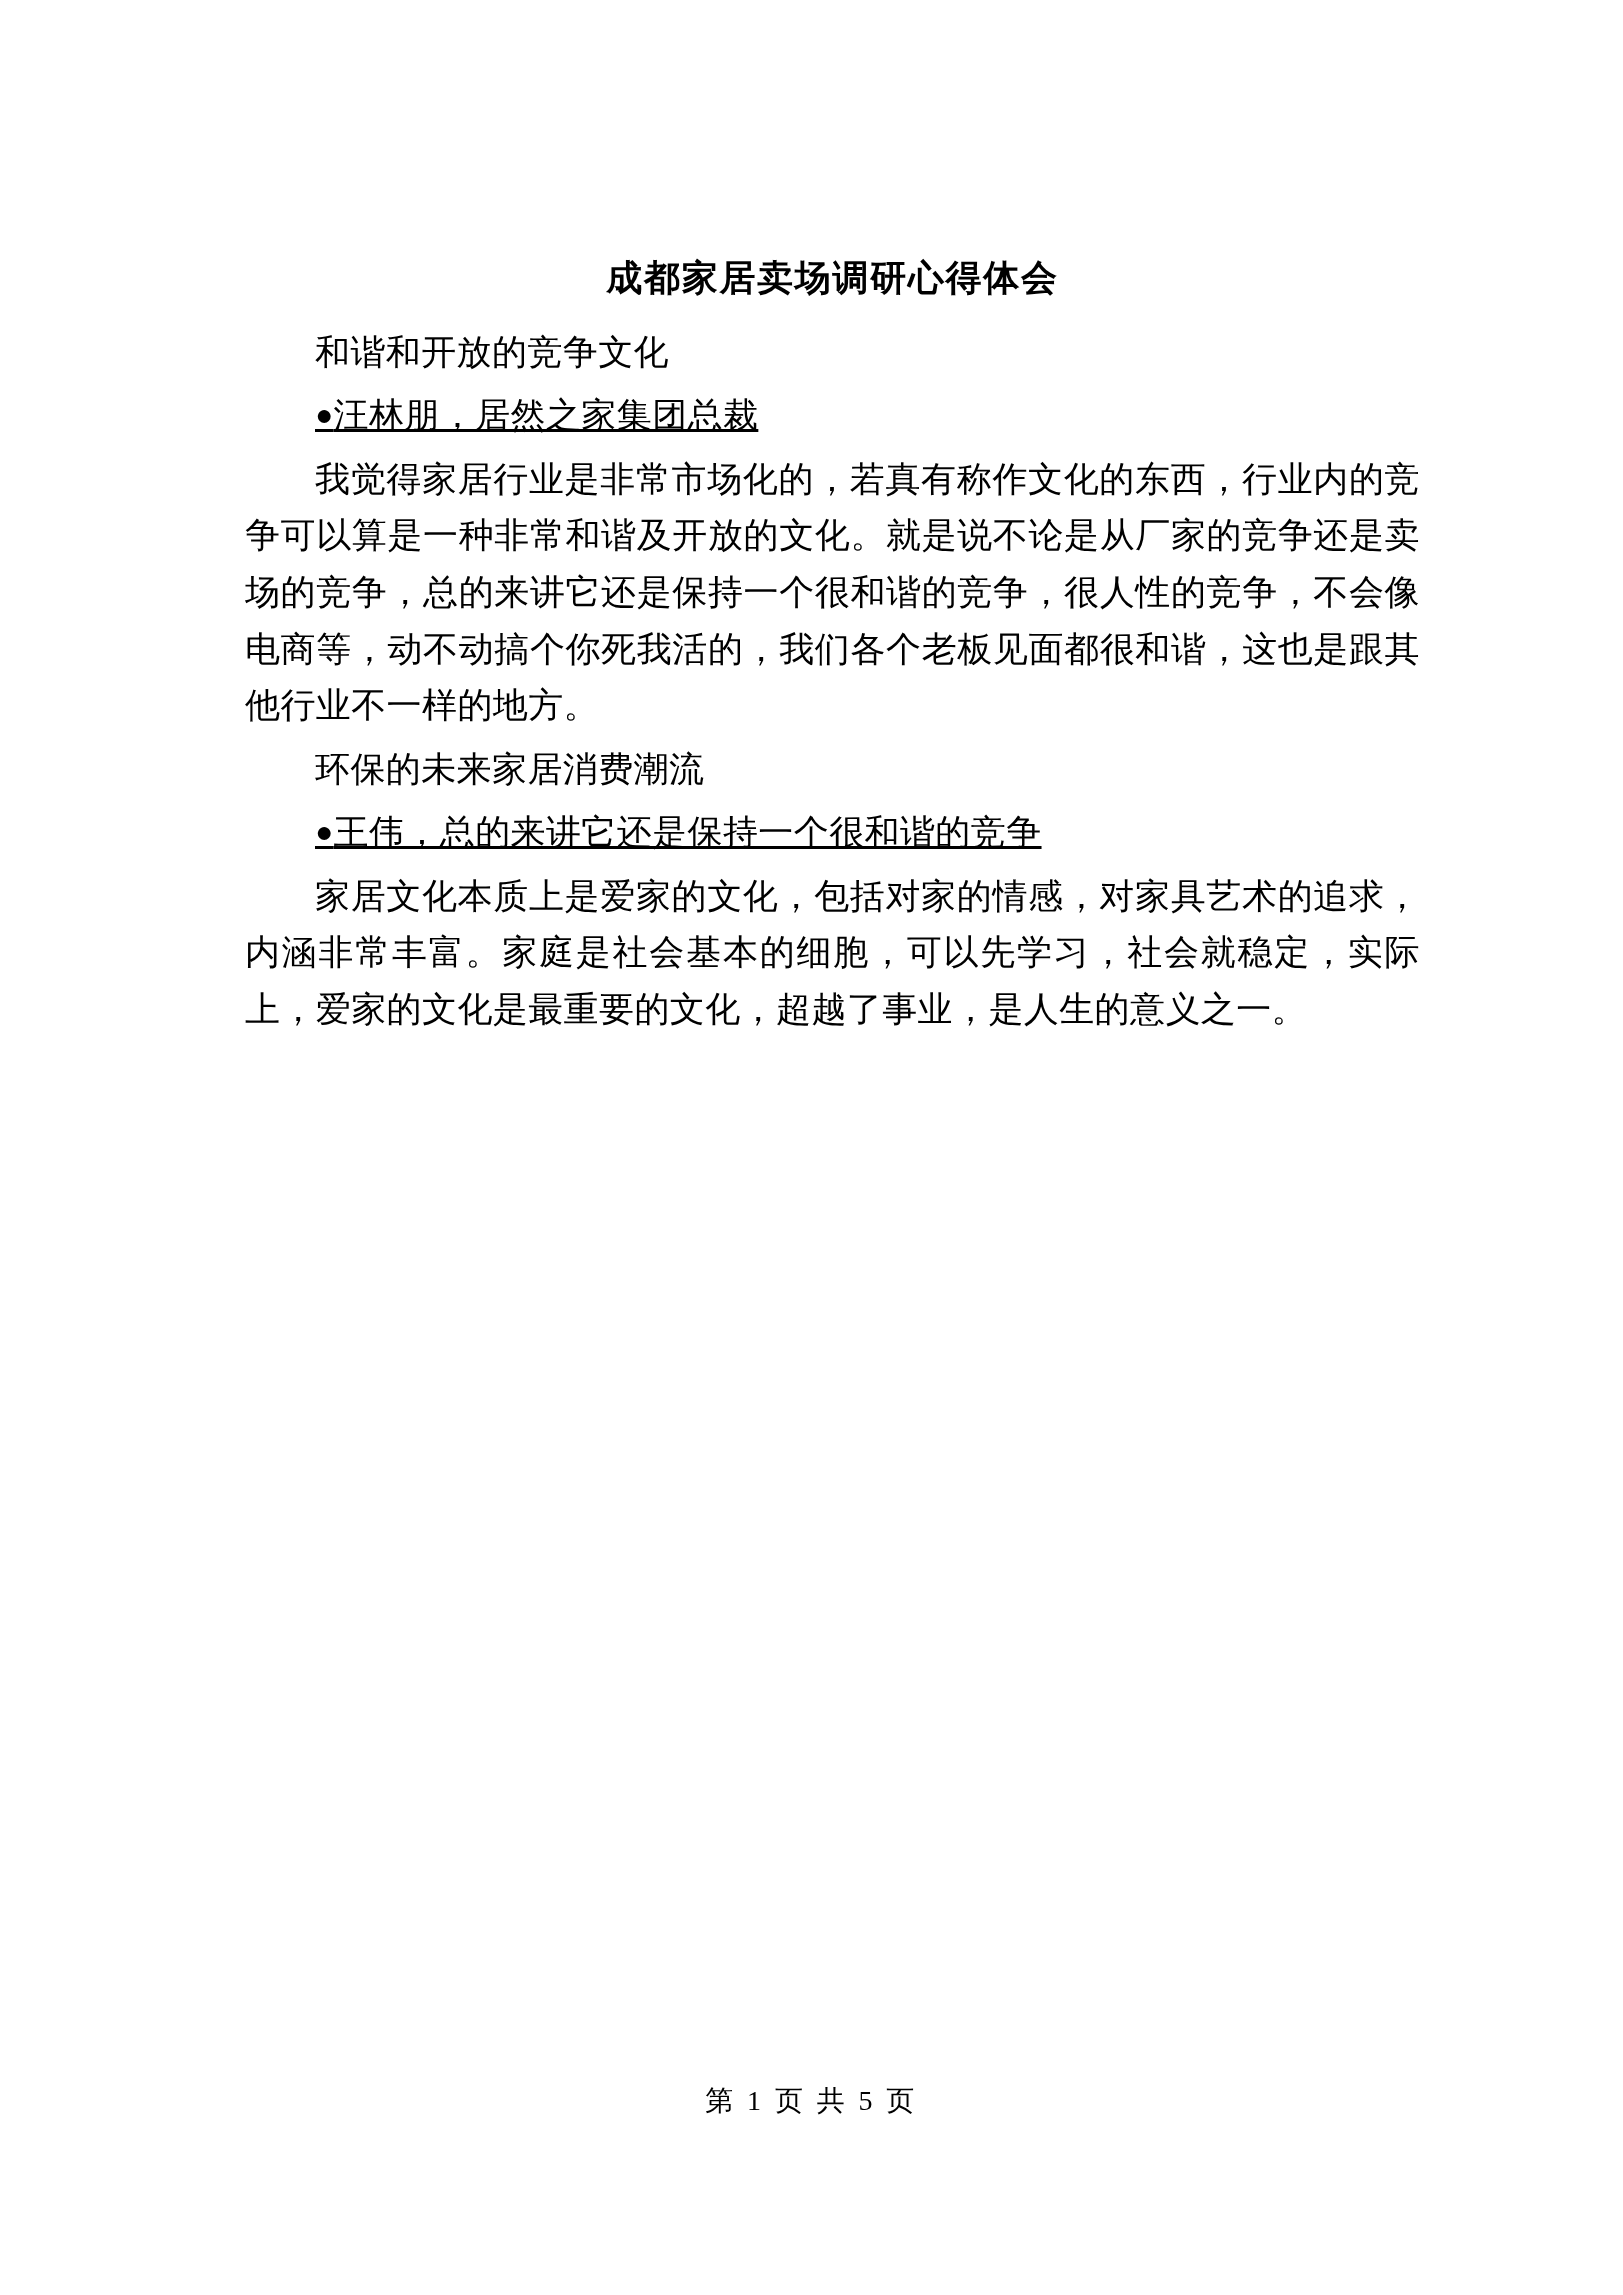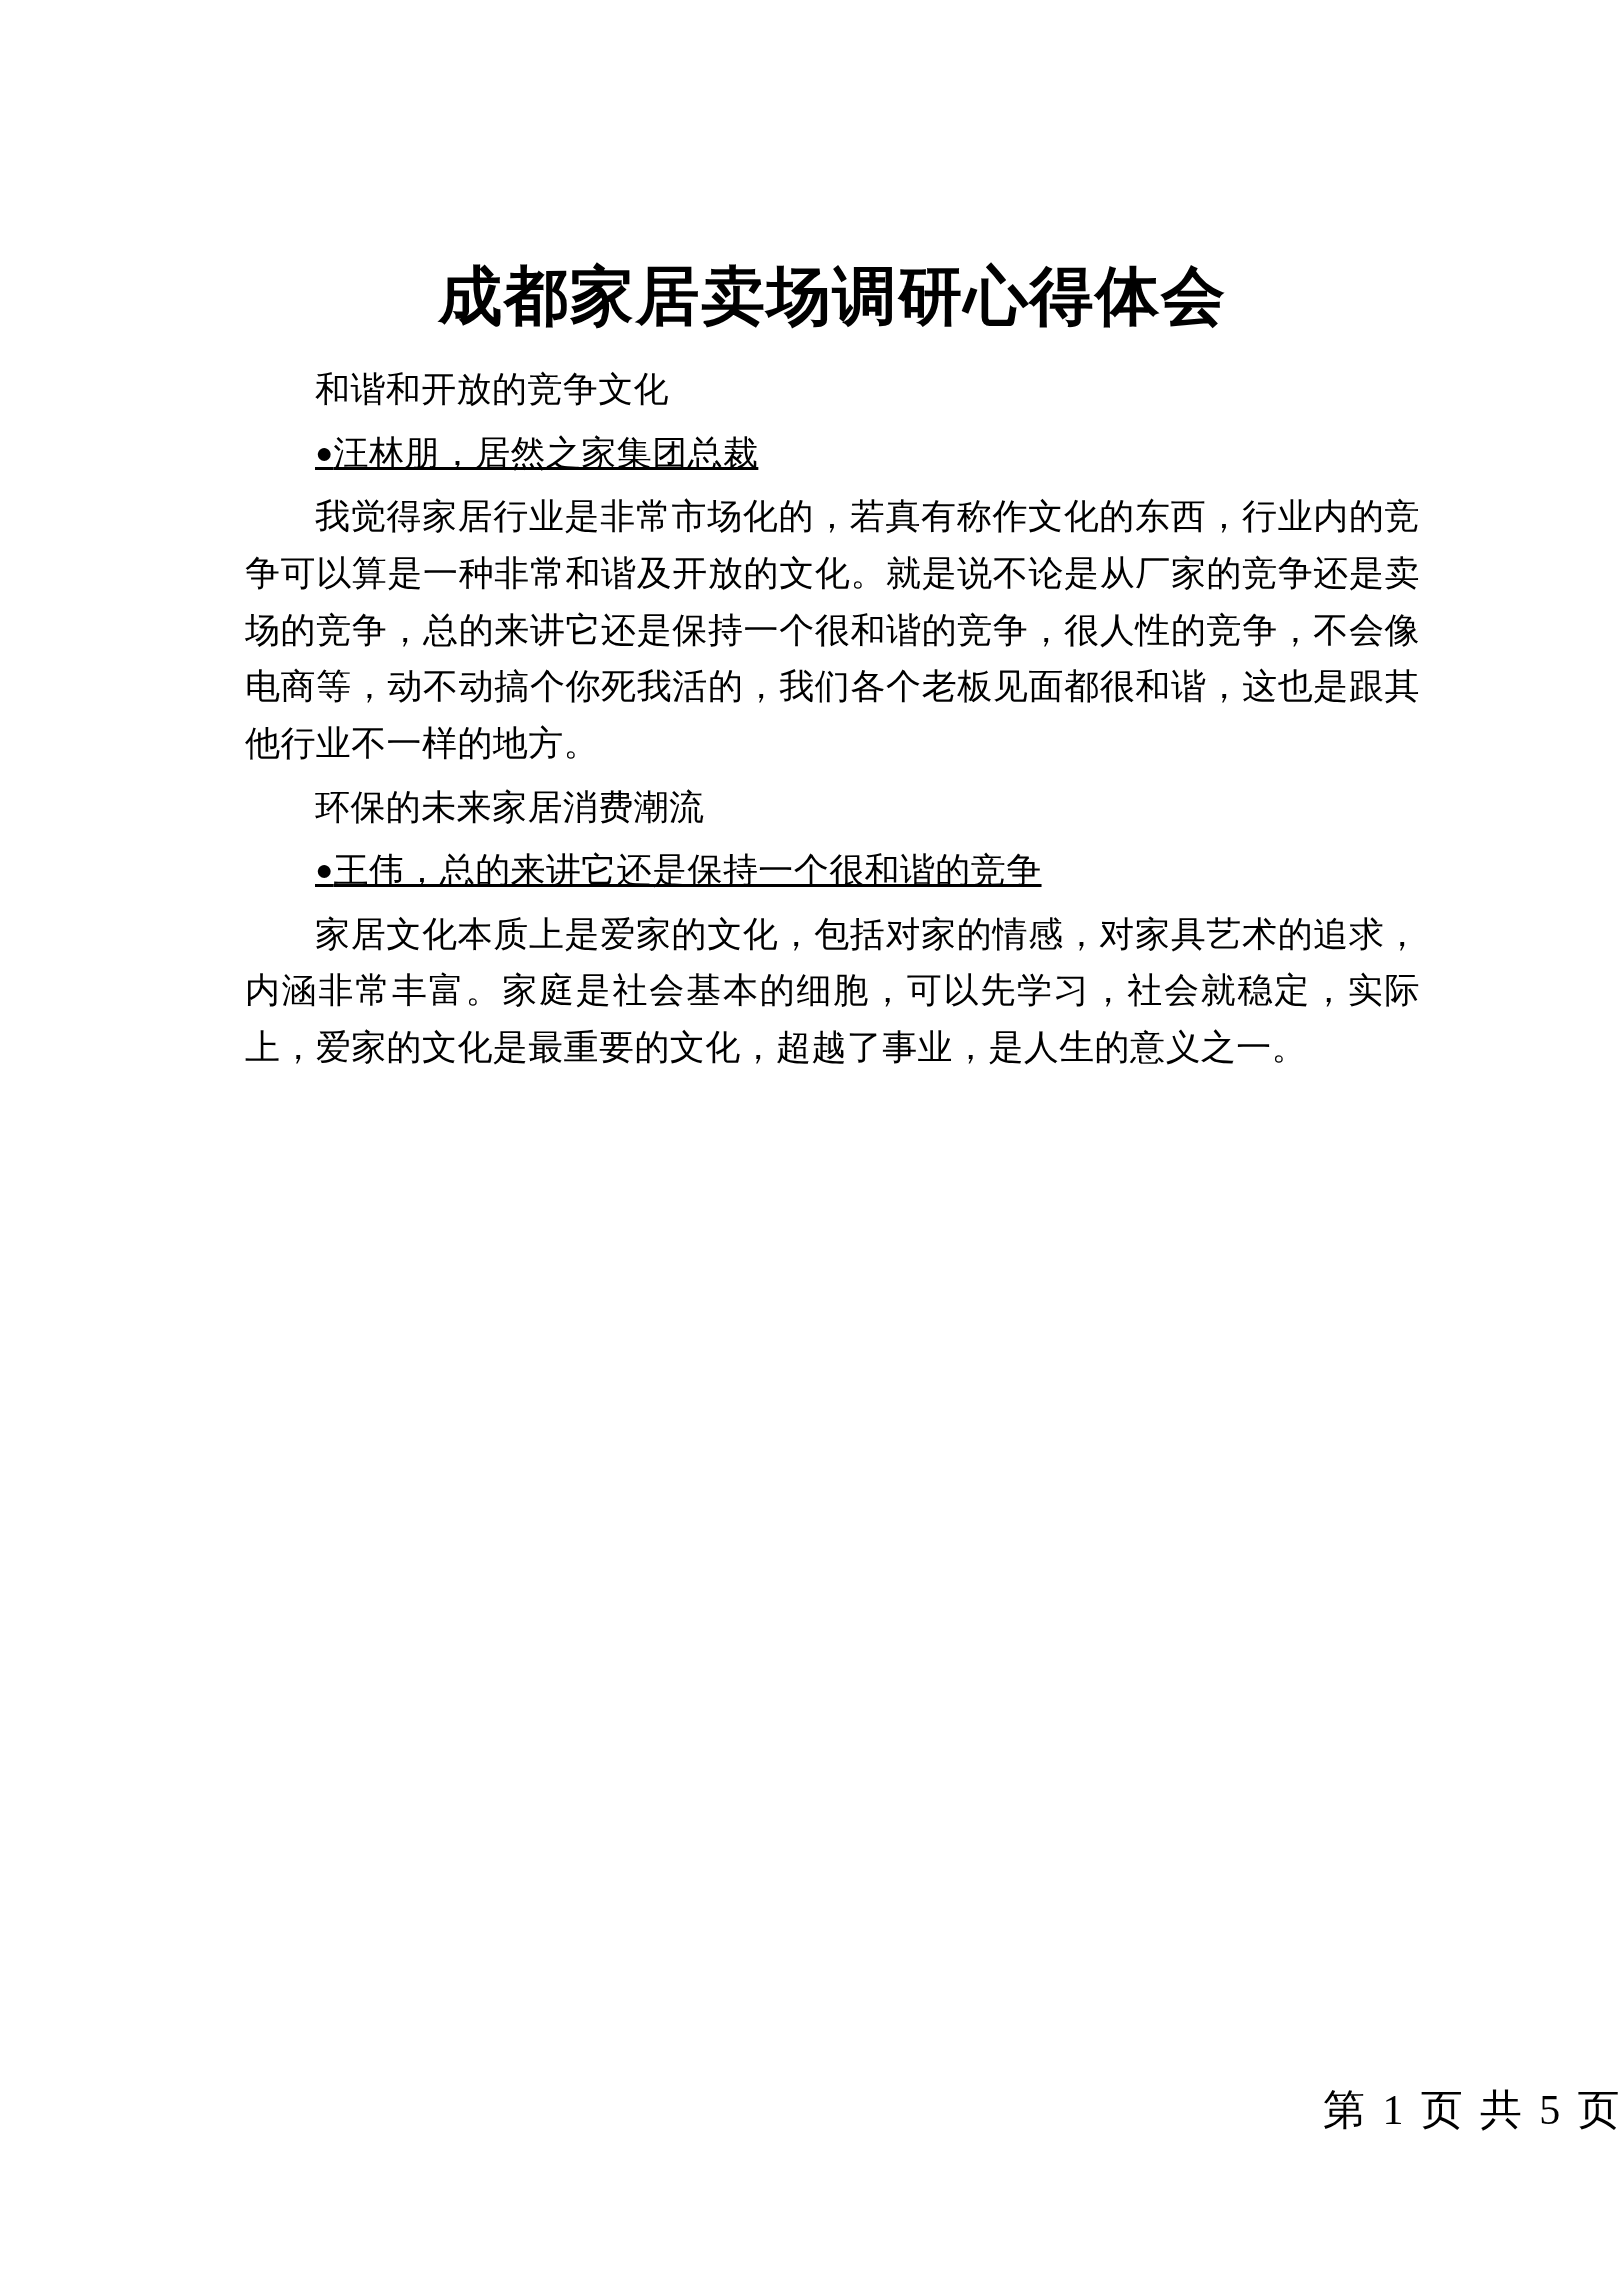--- a/index.html
+++ b/index.html
@@ -20,21 +20,21 @@
     box-sizing: border-box;
     overflow: hidden;
   }
   .doc-body {
     position: absolute;
     left: 245px;
     top: 254px;
     width: 1175px;
   }
   .doc-title {
-    font-size: 64px;
+    font-size: 36px;
     font-weight: bold;
     text-align: center;
     letter-spacing: 1.7px;
     line-height: 1.35;
     margin: 0 0 22px 0;
     font-family: "Liberation Serif", "DejaVu Serif", serif;
   }
   .para {
     font-size: 35px;
     line-height: 1.62;
@@ -57,22 +57,22 @@
   .bullet-dot {
     font-size: 30px;
     line-height: 1;
     vertical-align: 1.7px;
   }
   .footer {
     position: absolute;
     left: 0;
     right: 0;
     top: 2082px;
-    text-align: right;
-    font-size: 42px;
+    text-align: center;
+    font-size: 28px;
     letter-spacing: 3.4px;
     font-family: "Liberation Serif", "DejaVu Serif", serif;
   }
 </style>
 </head>
 <body>
 
 <div class="page">
 
   <div class="doc-body">

